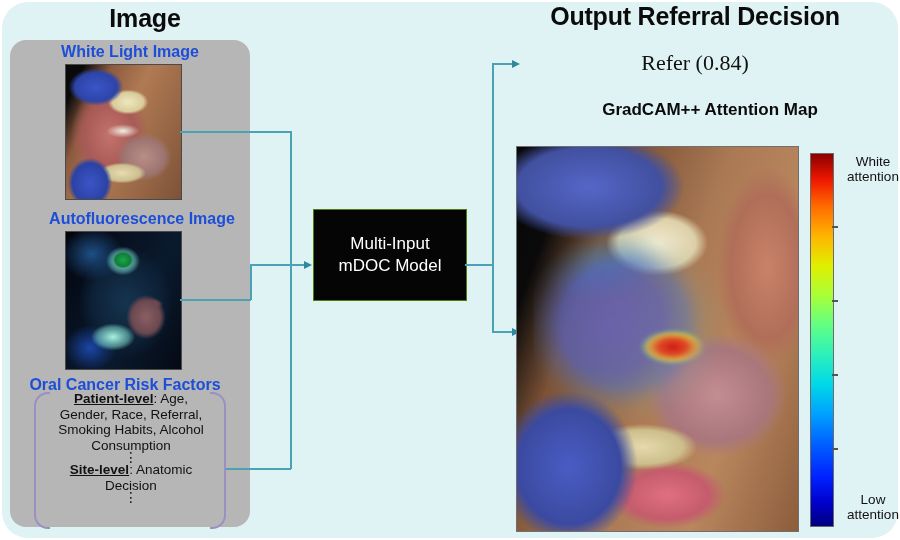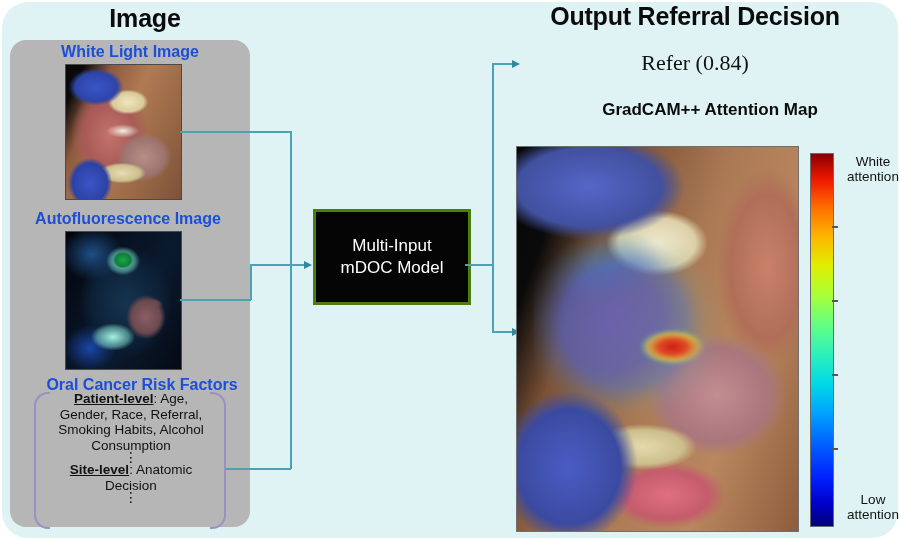--- a/index.html
+++ b/index.html
@@ -19,22 +19,22 @@
   #title-model{left:290px;top:4px;width:200px;font-size:25px;}
   #title-output{left:490px;top:2px;width:410px;font-size:25px;}
 
   
   .gray-panel{position:absolute;left:10px;top:40px;width:240px;height:487px;
               background:#b6b6b6;border-radius:16px;}
 
   .sub-title{position:absolute;font-weight:bold;color:#1d4ed8;text-align:center;
              white-space:nowrap;font-size:16px;}
   #lbl-wli{left:10px;top:43px;width:240px;}
-  #lbl-afi{left:4px;top:210px;width:248px;}
-  #lbl-risk{left:20px;top:376px;width:244px;}
+  #lbl-afi{left:18px;top:210px;width:248px;}
+  #lbl-risk{left:3px;top:376px;width:244px;}
 
   
   .photo{position:absolute;overflow:hidden;background:#000;}
   #wli{left:65px;top:64px;width:115px;height:134px;border:1px solid #4a4a4a;}
   #afi{left:65px;top:231px;width:115px;height:137px;border:1px solid #4a4a4a;}
 
   
   .wli-bg{position:absolute;inset:0;
      background:
        radial-gradient(ellipse 38px 26px at 30px 22px,#3b55c8 0%,#2d44a8 55%,rgba(45,68,168,0) 72%),
@@ -67,21 +67,21 @@
   .brace-l{left:0;border-right:none;border-radius:14px 0 0 14px;}
   .brace-r{right:0;border-left:none;border-radius:0 14px 14px 0;}
 
   .risk-text{position:absolute;left:22px;top:-1px;width:150px;
              font-size:13.5px;line-height:15.5px;color:#111;text-align:center;}
   .risk-text b{font-weight:bold;text-decoration:underline;}
   .vdots{display:block;line-height:9px;font-size:14px;letter-spacing:0;}
 
   
   .model-box{position:absolute;left:313px;top:209px;width:152px;height:90px;
-             background:#050505;border:3px solid #4d7c0f;
+             background:#050505;border:1px solid #4d7c0f;
              display:flex;align-items:center;justify-content:center;}
   .model-label{color:#ffffff;font-size:17px;line-height:22px;text-align:center;}
 
   
   .ln{position:absolute;background:#4aa3b5;}
   .lh{height:1.6px;}
   .lv{width:1.6px;}
   .arrow{position:absolute;width:0;height:0;
          border-top:4.5px solid transparent;border-bottom:4.5px solid transparent;
          border-left:8px solid #2f88a0;}

